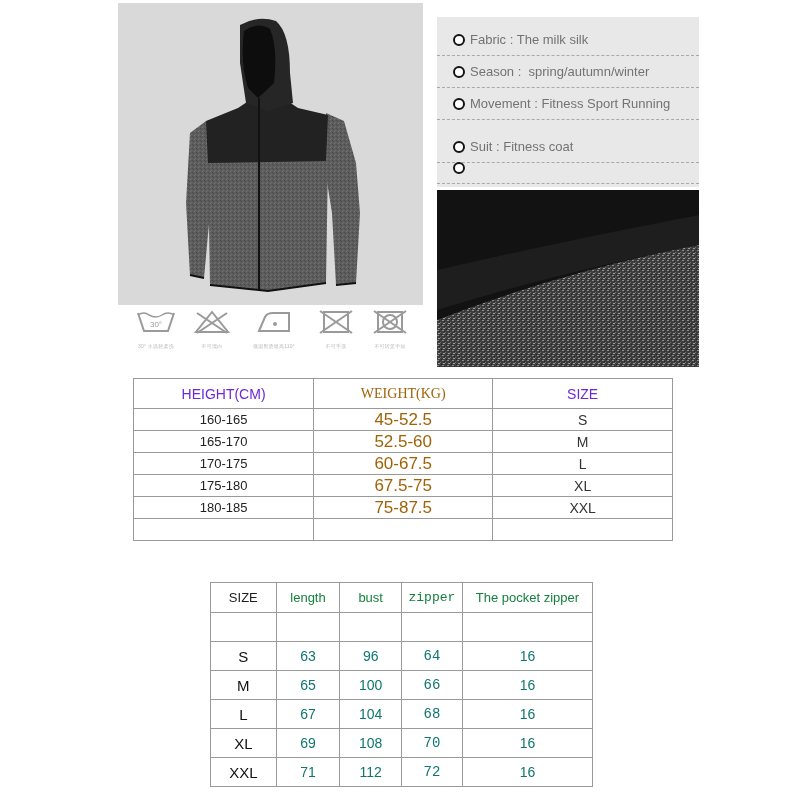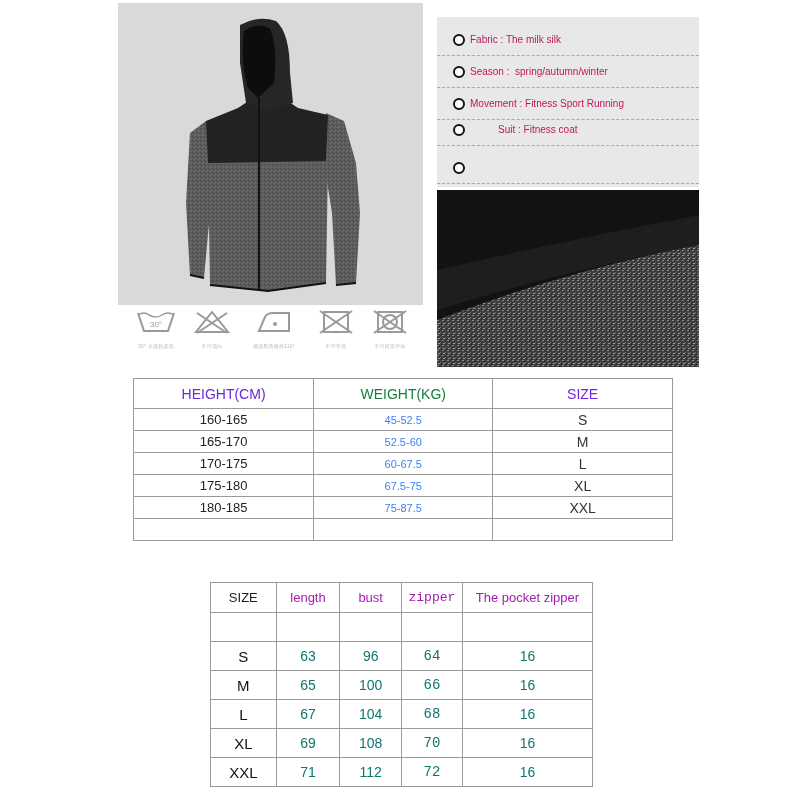--- a/index.html
+++ b/index.html
@@ -12,38 +12,38 @@
   
   .care-row { position:absolute; left:118px; top:305px; width:305px; height:60px; background:#fff; }
   .care-item { position:absolute; top:4px; width:60px; text-align:center; }
   .care-item svg { display:block; margin:0 auto; }
   .care-label { font-size:5px; color:#b8b8b8; margin-top:8px; white-space:nowrap; letter-spacing:0.2px; }
 
   
   .info-panel { position:absolute; left:437px; top:17px; width:262px; height:170px; background:#e8e8e8; }
   .info-row { position:absolute; left:0; width:262px; height:31px; border-bottom:1px dashed #a9a9a9; display:flex; align-items:center; }
   .info-row .bullet { width:8px; height:8px; border:2.5px solid #141414; border-radius:50%; margin-left:16px; margin-right:5px; box-sizing:content-box; background:#fff; flex:none; }
-  .info-row .txt { font-size:10px; color:#be185d; white-space:pre; }
+  .info-row .txt { font-size:13px; color:#737373; white-space:pre; }
 
   
   .swatch { position:absolute; left:437px; top:190px; width:262px; height:177px; overflow:hidden; background:#111; }
 
   
   table { border-collapse:collapse; position:absolute; }
   table td { border:1.5px solid #9a9a9a; text-align:center; padding:0; }
   .t1 { left:133px; top:378px; width:540px; }
   .t1 td { height:21px; font-size:13px; color:#333; }
   .t1 tr.hdr td { height:29px; font-size:14px; color:#6d28d9; }
   .t1 td.c-h { width:180px; color:#222; }
-  .t1 td.c-w { width:179px; color:#3b82f6; font-size:11px; }
+  .t1 td.c-w { width:179px; color:#a16207; font-size:17px; }
   .t1 td.c-s { width:180px; color:#333; font-size:14px; }
 
   .t2 { left:210px; top:582px; width:383px; }
   .t2 td { height:28px; font-size:14px; color:#0f766e; }
-  .t2 tr.hdr td { height:29px; font-size:13px; color:#a21caf; }
+  .t2 tr.hdr td { height:29px; font-size:13px; color:#15803d; }
   .t2 td.size { color:#111; font-size:15px; width:65px; }
   .t2 td.c-len { width:63px; }
   .t2 td.c-bust { width:61px; }
   .t2 td.c-zip { width:60px;font-family:Liberation Mono, monospace; }
   .t2 td.c-pz { width:130px; }
 </style>
 </head>
 <body>
 
 <div class="product-panel">
@@ -126,21 +126,21 @@
     <span class="txt">Fabric : The milk silk</span>
   </div>
   <div class="info-row" style="top:71px;">
     <span class="bullet"></span>
     <span class="txt">Movement : Fitness Sport Running</span>
   </div>
   <div class="info-row" style="top:39px;">
     <span class="bullet"></span>
     <span class="txt">Season :  spring/autumn/winter</span>
   </div>
-  <div class="info-row" style="top:97px;gap:28px;">
+  <div class="info-row" style="top:114px;">
     <span class="bullet"></span>
     <span class="txt">Suit : Fitness coat</span>
   </div>
   <div class="info-row" style="top:135px;">
     <span class="bullet"></span>
     <span class="txt"></span>
   </div>
 </div>
 
 <div class="swatch">
@@ -158,21 +158,21 @@
     <rect width="262" height="177" fill="#121212"></rect>
     <path d="M0 80 Q130 50 262 25 L262 55 Q130 80 0 120 Z" fill="#1e1e1e"></path>
     <path d="M0 130 Q130 80 262 55 L262 177 L0 177 Z" fill="url(#knit)"></path>
   </svg>
 </div>
 
 <table class="t1">
   <tbody>
       <tr class="hdr">
     <td class="c-h">HEIGHT(CM)</td>
-    <td class="c-w" style="color:#15803d;font-size:14px;">WEIGHT(KG)</td>
+    <td class="c-w" style="color:#a16207;font-size:14px;font-family:Liberation Serif, serif;">WEIGHT(KG)</td>
     <td class="c-s">SIZE</td>
   </tr>
   <tr>
     <td class="c-h">160-165</td>
     <td class="c-w">45-52.5</td>
     <td class="c-s">S</td>
   </tr>
   <tr>
     <td class="c-h">165-170</td>
     <td class="c-w">52.5-60</td>

